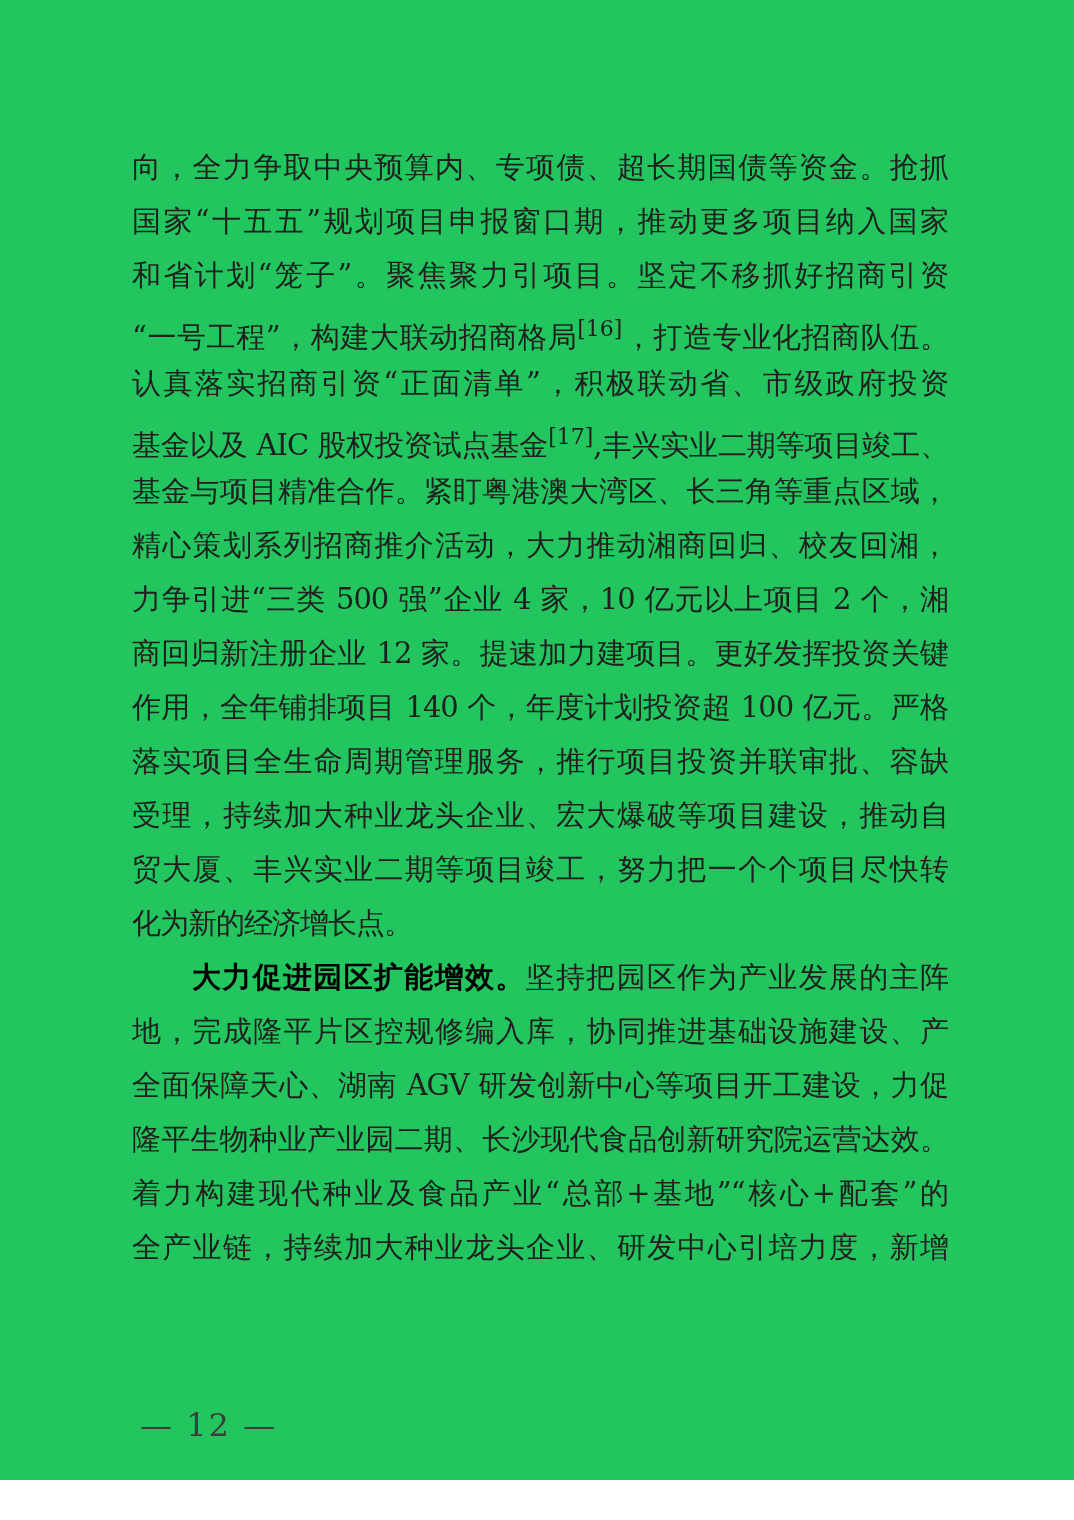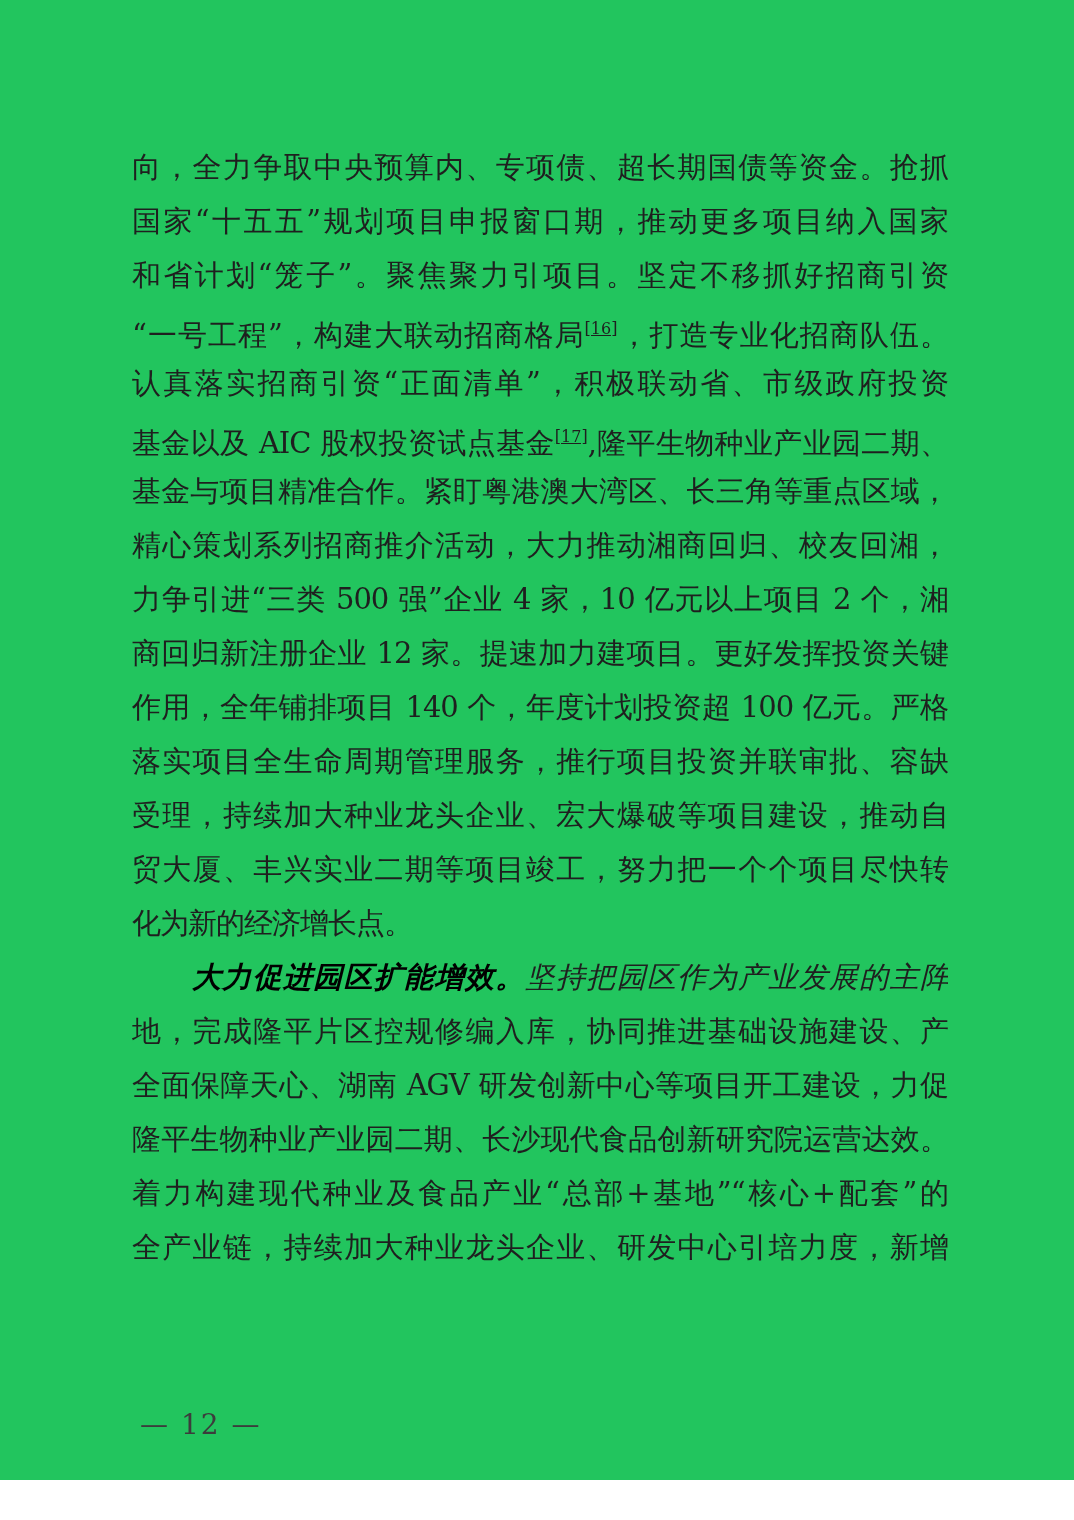--- a/index.html
+++ b/index.html
@@ -31,53 +31,51 @@
     letter-spacing: -1px;
     white-space: normal;
     overflow: hidden;
   }
   .line.left {
     text-align: center;
     text-align-last: left;
   }
   .line.indent {
     text-indent: 60px;
-    font-style: italic;
   }
   .bold {
     font-weight: 700;
     color: #000000;
   }
   .sup {
-    font-size: 16px;
+    font-size: 22px;
     vertical-align: 11px;
     letter-spacing: 0;
-    text-decoration: underline;
   }
   .footer {
     position: absolute;
     left: 140px;
     top: 1408px;
-    font-size: 28px;
+    font-size: 32px;
     line-height: 34px;
     color: #3c3c3c;
     letter-spacing: 2px;
   }
 </style>
 </head>
 <body>
 
 <div class="page">
   <div class="doc">
       <div class="line"><span>向，全力争取中央预算内、专项债、超长期国债等资金。抢抓</span></div>
       <div class="line"><span>国家“十五五”规划项目申报窗口期，推动更多项目纳入国家</span></div>
       <div class="line"><span>和省计划“笼子”。聚焦聚力引项目。坚定不移抓好招商引资</span></div>
       <div class="line"><span>“一号工程”，构建大联动招商格局</span><span class="sup">[16]</span><span>，打造专业化招商队伍。</span></div>
       <div class="line"><span>认真落实招商引资“正面清单”，积极联动省、市级政府投资</span></div>
-      <div class="line"><span>基金以及 AIC 股权投资试点基金</span><span class="sup">[17]</span><span>,隆平生物种业产业园二期、</span></div>
+      <div class="line"><span>基金以及 AIC 股权投资试点基金</span><span class="sup">[17]</span><span>,丰兴实业二期等项目竣工、</span></div>
       <div class="line"><span>基金与项目精准合作。紧盯粤港澳大湾区、长三角等重点区域，</span></div>
       <div class="line"><span>精心策划系列招商推介活动，大力推动湘商回归、校友回湘，</span></div>
       <div class="line"><span>力争引进“三类 500 强”企业 4 家，10 亿元以上项目 2 个，湘</span></div>
       <div class="line"><span>商回归新注册企业 12 家。提速加力建项目。更好发挥投资关键</span></div>
       <div class="line"><span>作用，全年铺排项目 140 个，年度计划投资超 100 亿元。严格</span></div>
       <div class="line"><span>落实项目全生命周期管理服务，推行项目投资并联审批、容缺</span></div>
       <div class="line"><span>受理，持续加大种业龙头企业、宏大爆破等项目建设，推动自</span></div>
       <div class="line"><span>贸大厦、丰兴实业二期等项目竣工，努力把一个个项目尽快转</span></div>
       <div class="line left"><span>化为新的经济增长点。</span></div>
       <div class="line indent"><span class="bold">大力促进园区扩能增效。</span><span>坚持把园区作为产业发展的主阵</span></div>

